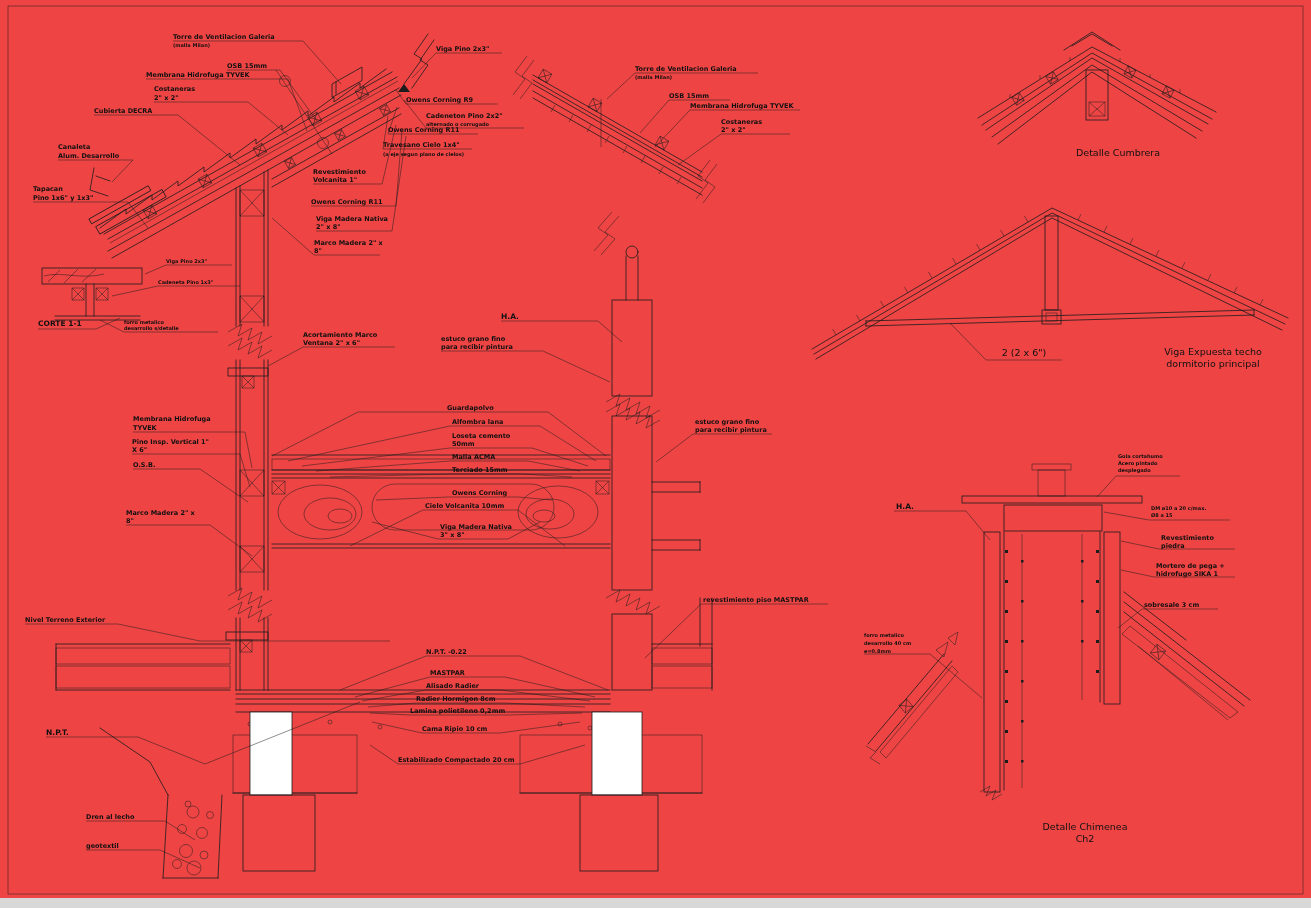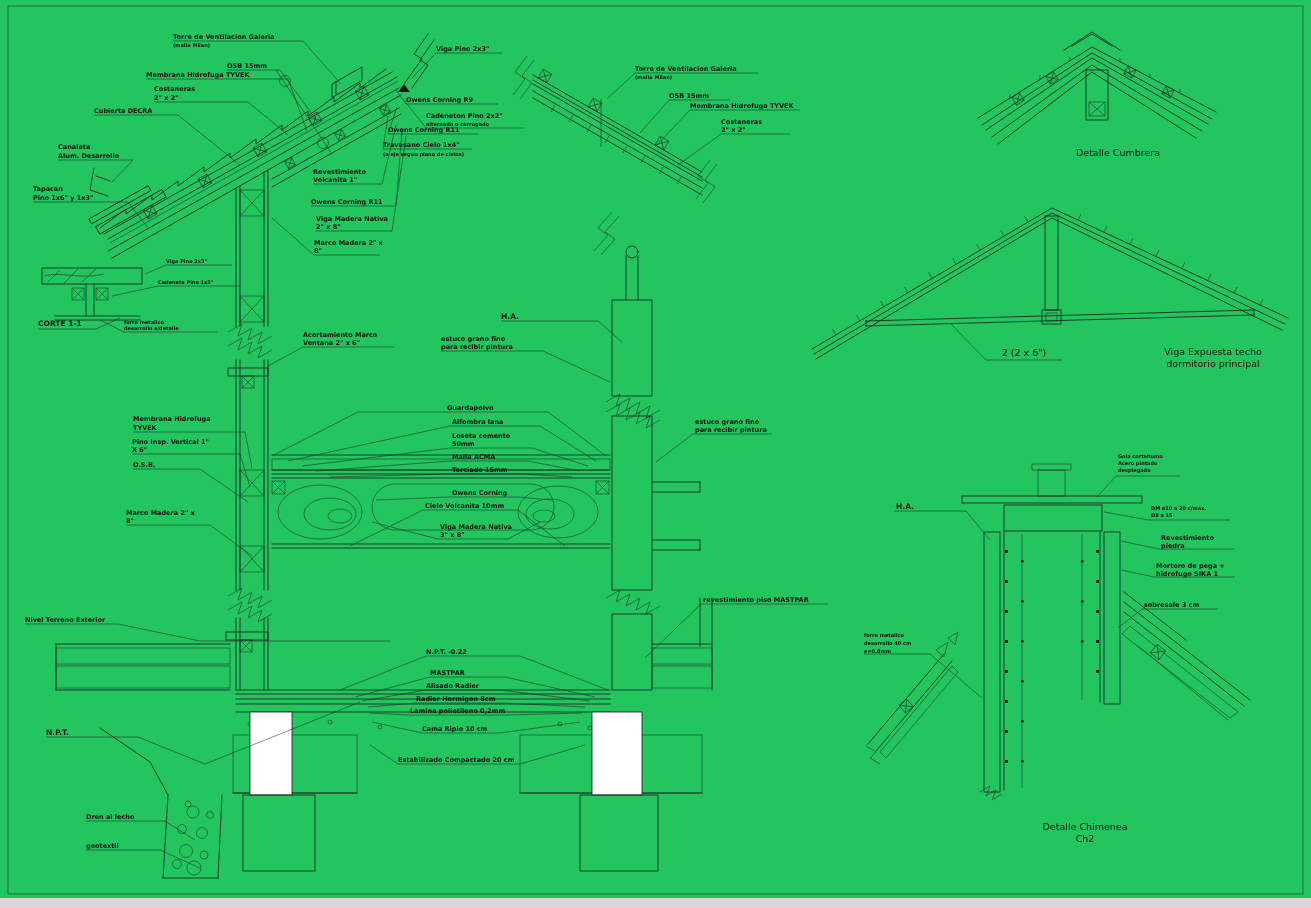--- a/index.html
+++ b/index.html
@@ -1,16 +1,16 @@
 <!DOCTYPE html>
 <html><head>
 <meta charset="utf-8">
 <style>
   html,body{margin:0;padding:0;background:#ffffff;}
-  .stage{position:relative;width:1311px;height:908px;background:#22c55e;overflow:hidden;
+  .stage{position:relative;width:1311px;height:908px;background:#ef4444;overflow:hidden;
          font-family:"DejaVu Sans",sans-serif;}
   svg{position:absolute;left:0;top:0;}
   .ln{stroke:#1c1c1c;stroke-width:.8;fill:none;stroke-linecap:square;}
   .tn{stroke:#1c1c1c;stroke-width:.5;fill:none;}
   .fw{fill:#ffffff;stroke:none;}
   .pl{stroke:#1c1c1c;stroke-width:.55;}
   text{fill:#111111;font-family:"DejaVu Sans",sans-serif;}
   .t7{font-size:6.5px;font-weight:bold;}
   .t5{font-size:5px;font-weight:bold;}
   .t8{font-size:7.5px;font-weight:bold;}

